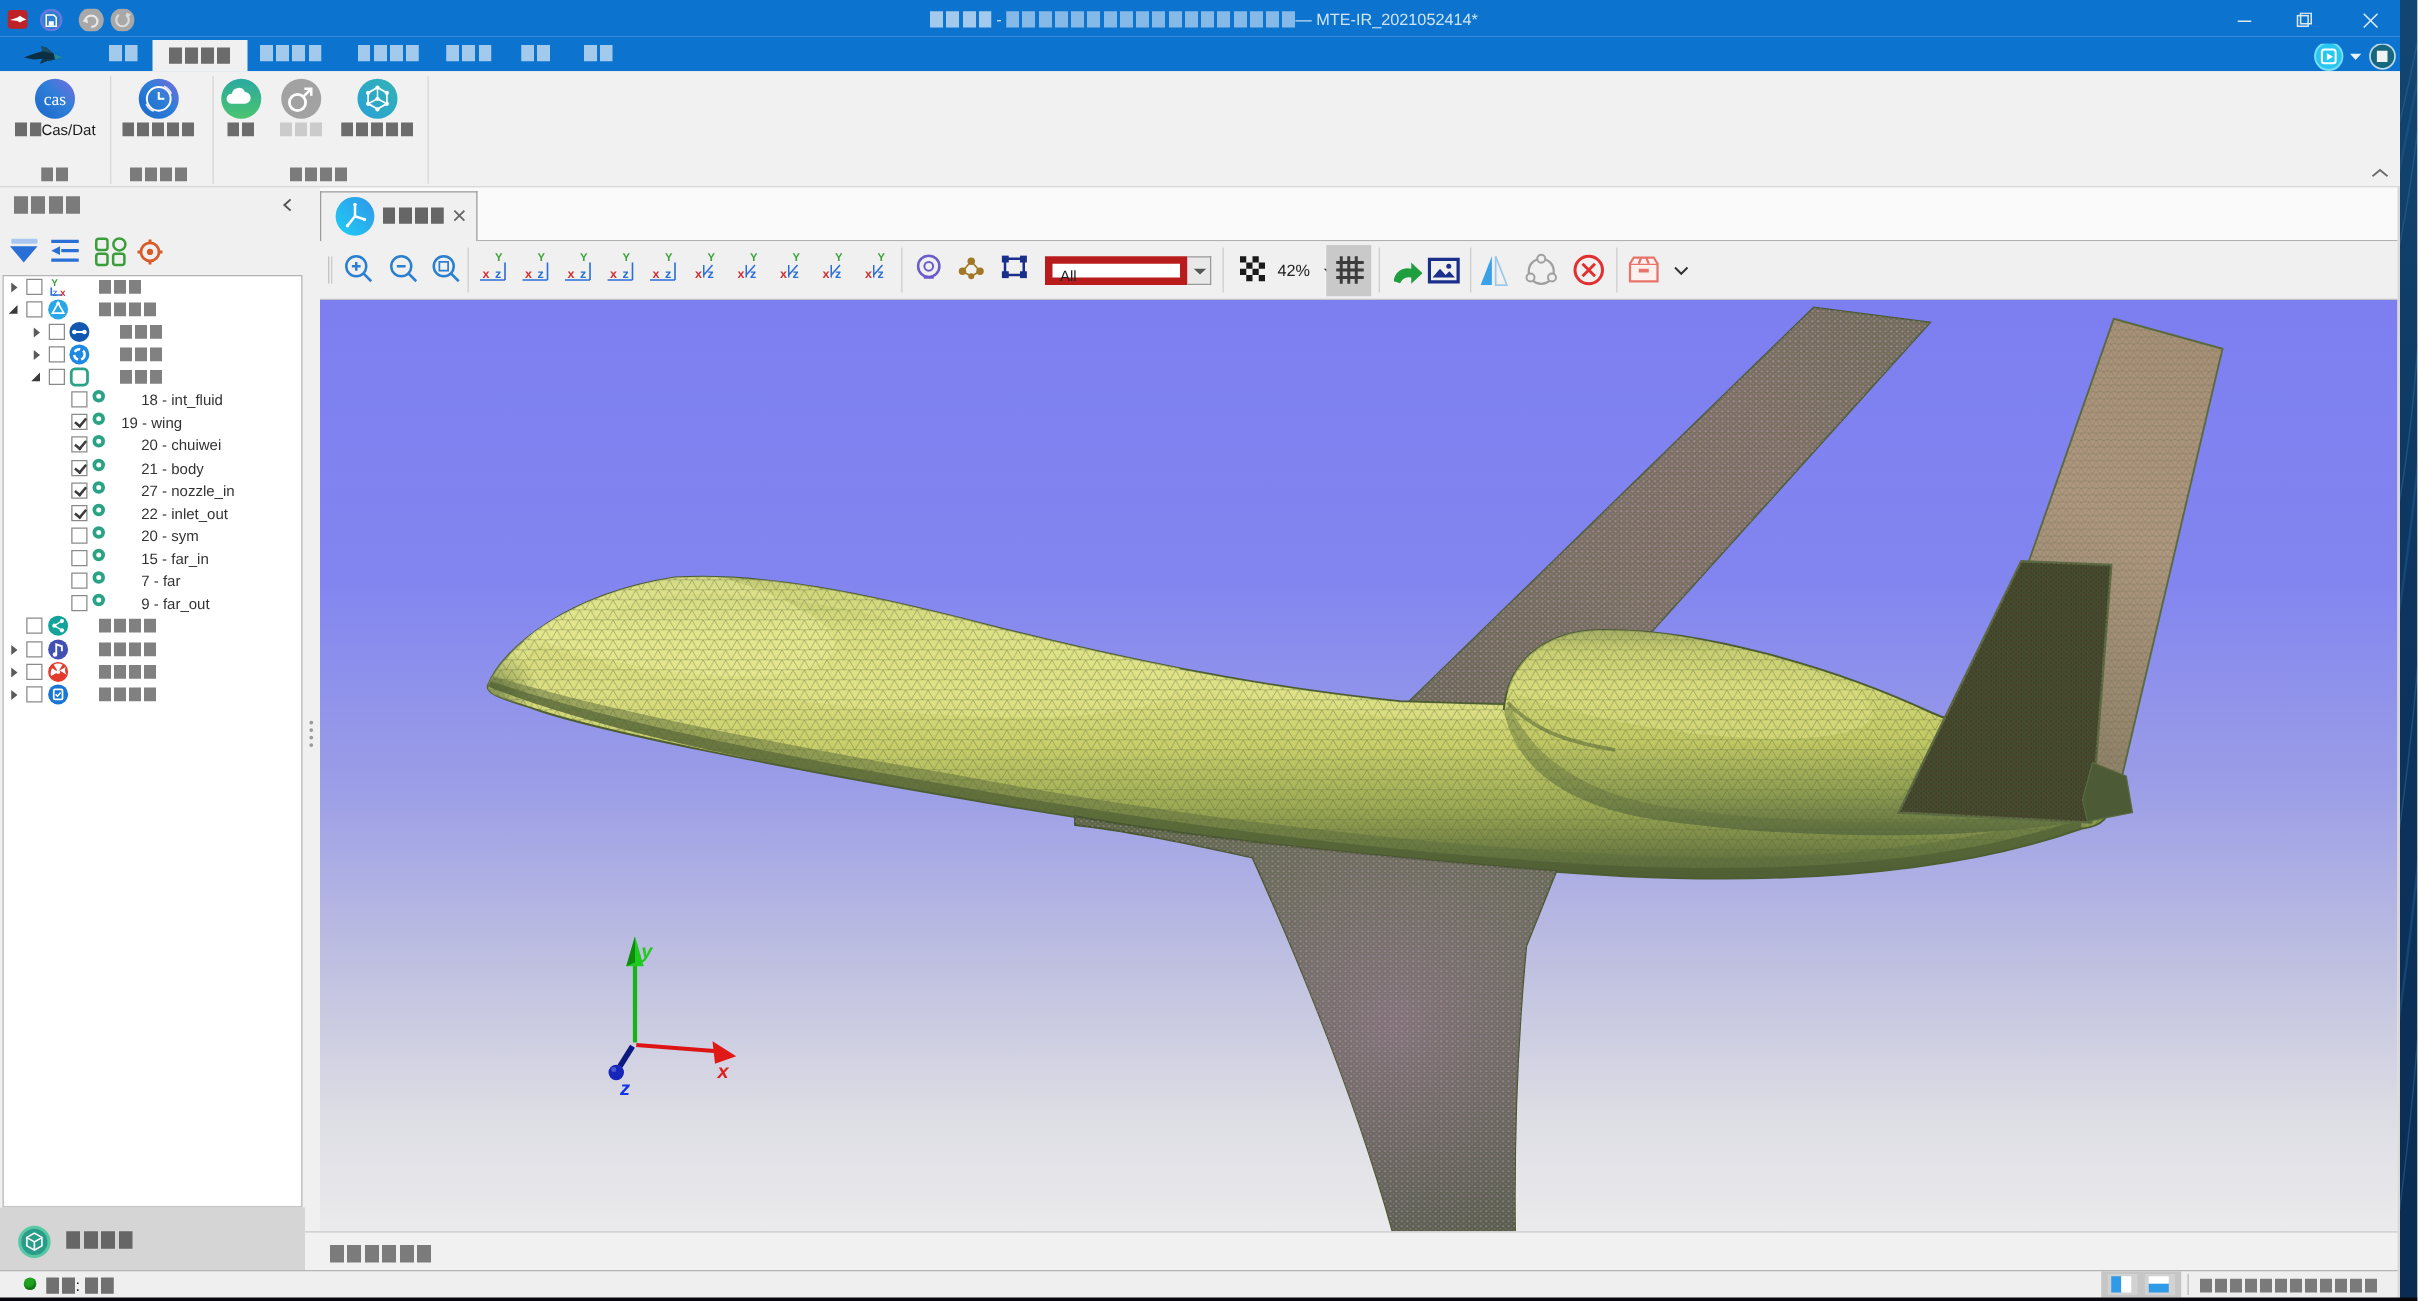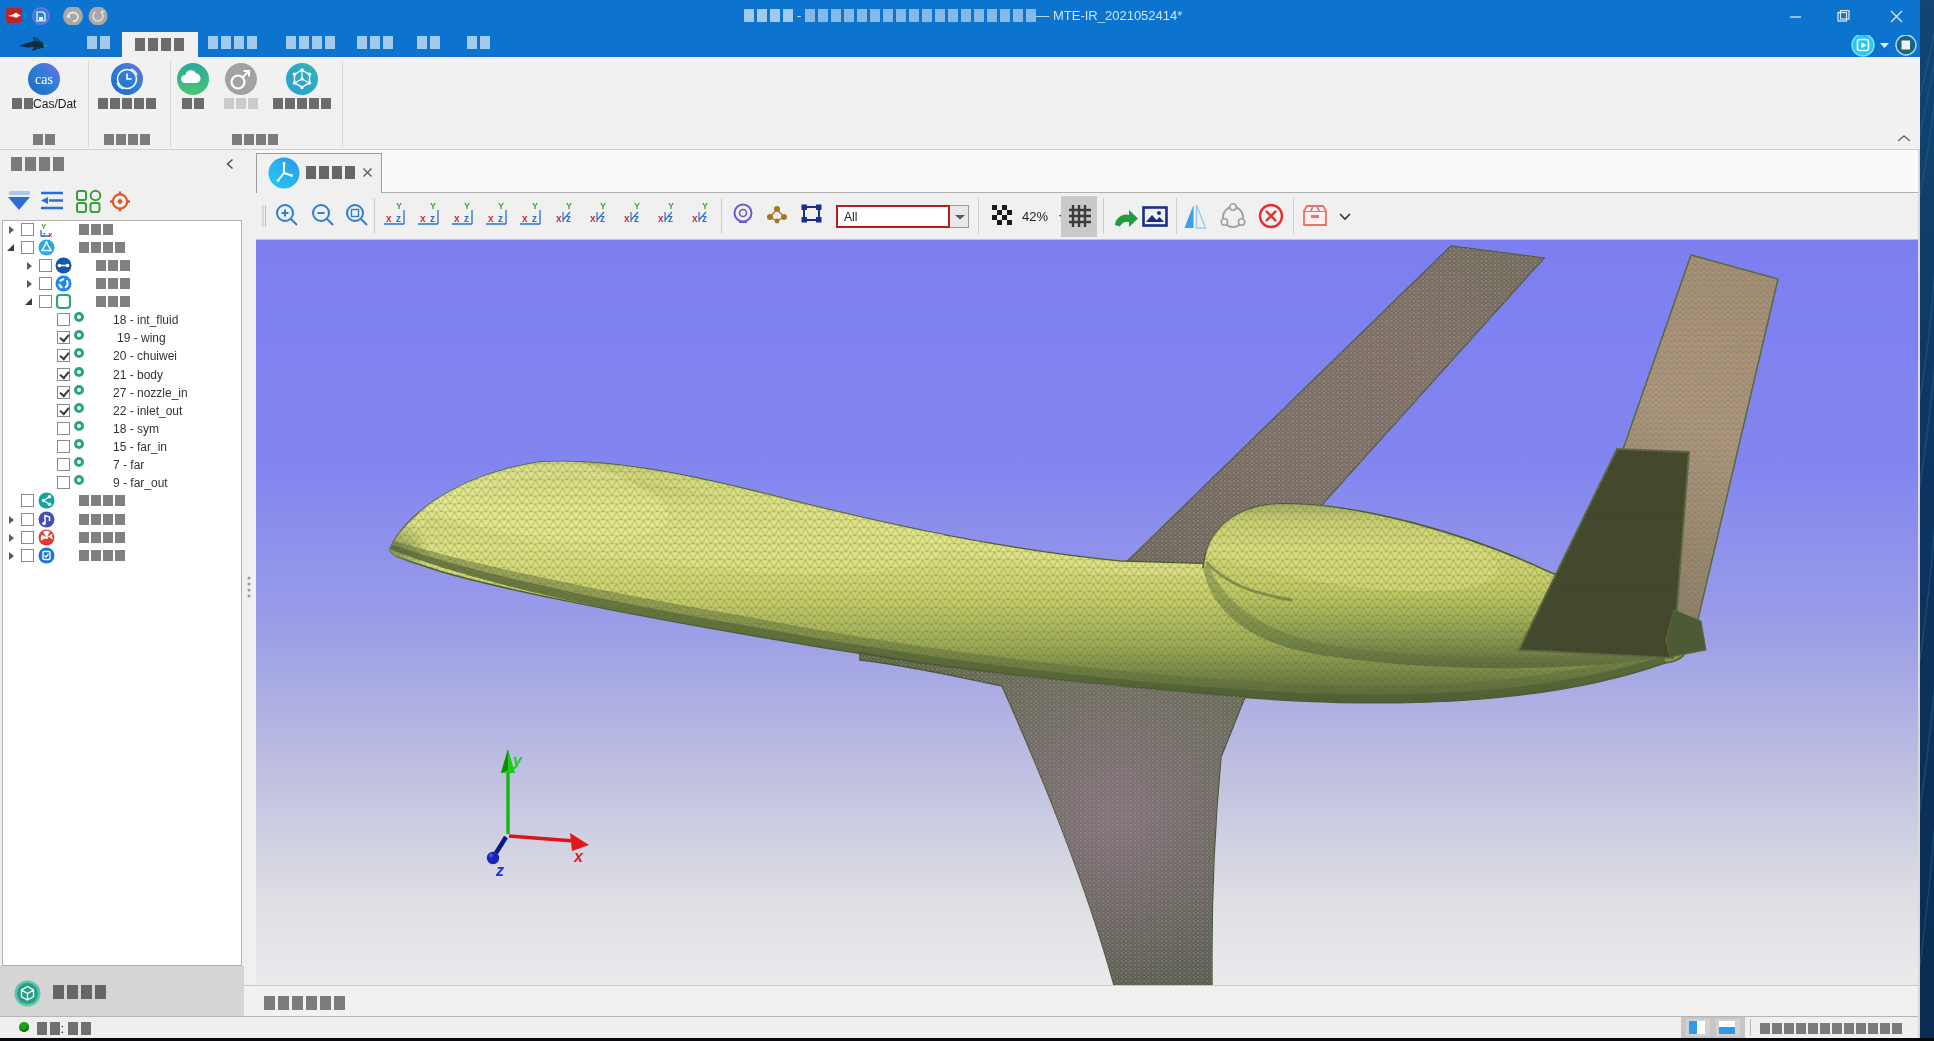--- a/index.html
+++ b/index.html
@@ -230,21 +230,21 @@
       <span class="lbl" style="left:93px"><span class="cj c3"></span></span>
       </div>
     <div class="trow" style="top:90px">
         <span class="chk" style="left:54px"></span>
         <span class="ring" style="left:71px"></span>
         <span class="lbl" style="left:110px">18 - int_fluid</span>
       </div>
     <div class="trow" style="top:108px">
         <span class="chk on" style="left:54px"></span>
         <span class="ring" style="left:71px"></span>
-        <span class="lbl" style="left:114px">19 - wing</span>
+        <span class="lbl" style="left:94px">19 - wing</span>
       </div>
     <div class="trow" style="top:126px">
         <span class="chk on" style="left:54px"></span>
         <span class="ring" style="left:71px"></span>
         <span class="lbl" style="left:110px">20 - chuiwei</span>
       </div>
     <div class="trow" style="top:145px">
         <span class="chk on" style="left:54px"></span>
         <span class="ring" style="left:71px"></span>
         <span class="lbl" style="left:110px">21 - body</span>
@@ -255,21 +255,21 @@
         <span class="lbl" style="left:110px">27 - nozzle_in</span>
       </div>
     <div class="trow" style="top:181px">
         <span class="chk on" style="left:54px"></span>
         <span class="ring" style="left:71px"></span>
         <span class="lbl" style="left:110px">22 - inlet_out</span>
       </div>
     <div class="trow" style="top:199px">
         <span class="chk" style="left:54px"></span>
         <span class="ring" style="left:71px"></span>
-        <span class="lbl" style="left:110px">18 - sym</span>
+        <span class="lbl" style="left:110px">20 - sym</span>
       </div>
     <div class="trow" style="top:217px">
         <span class="chk" style="left:54px"></span>
         <span class="ring" style="left:71px"></span>
         <span class="lbl" style="left:110px">15 - far_in</span>
       </div>
     <div class="trow" style="top:235px">
         <span class="chk" style="left:54px"></span>
         <span class="ring" style="left:71px"></span>
         <span class="lbl" style="left:110px">7 - far</span>
@@ -430,21 +430,21 @@
     <g stroke="#1a2f8a" stroke-width="2" fill="none">
         <rect x="73" y="6" width="15" height="13"></rect>
       </g>
     <g fill="#1a2f8a">
         <rect x="70.5" y="3.5" width="5.5" height="5.5"></rect>
         <rect x="85" y="3.5" width="5.5" height="5.5"></rect>
         <rect x="70.5" y="16" width="5.5" height="5.5"></rect>
         <rect x="85" y="16" width="5.5" height="5.5"></rect>
       </g>
   </svg>
-  <div class="abs" style="left:580px;top:12px;width:114px;height:23px;background:#fff;border:2px solid #b91c1c;font-size:12px;color:#222;line-height:21px;padding-left:6px">All</div>
+  <div class="abs" style="left:580px;top:12px;width:114px;height:23px;background:#fff;border:6px solid #b91c1c;font-size:12px;color:#222;line-height:21px;padding-left:6px">All</div>
   <div class="abs" style="left:694px;top:12px;width:19px;height:23px;background:#e8e8e8;border:1px solid #9a9a9a;border-left:none"></div>
   <svg class="abs" style="left:698px;top:21px" width="12" height="7">
       <path d="M1 1 l5 4.5 l5 -4.5" fill="#555"></path>
     </svg>
   <div class="vsep" style="left:722px"></div>
   <svg class="abs" style="left:734px;top:10px" width="26" height="26">
     <g fill="#1a1a1a">
         <rect x="2" y="2" width="5" height="5"></rect>
         <rect x="12" y="2" width="5" height="5"></rect>
         <rect x="7" y="7" width="5" height="5"></rect>

